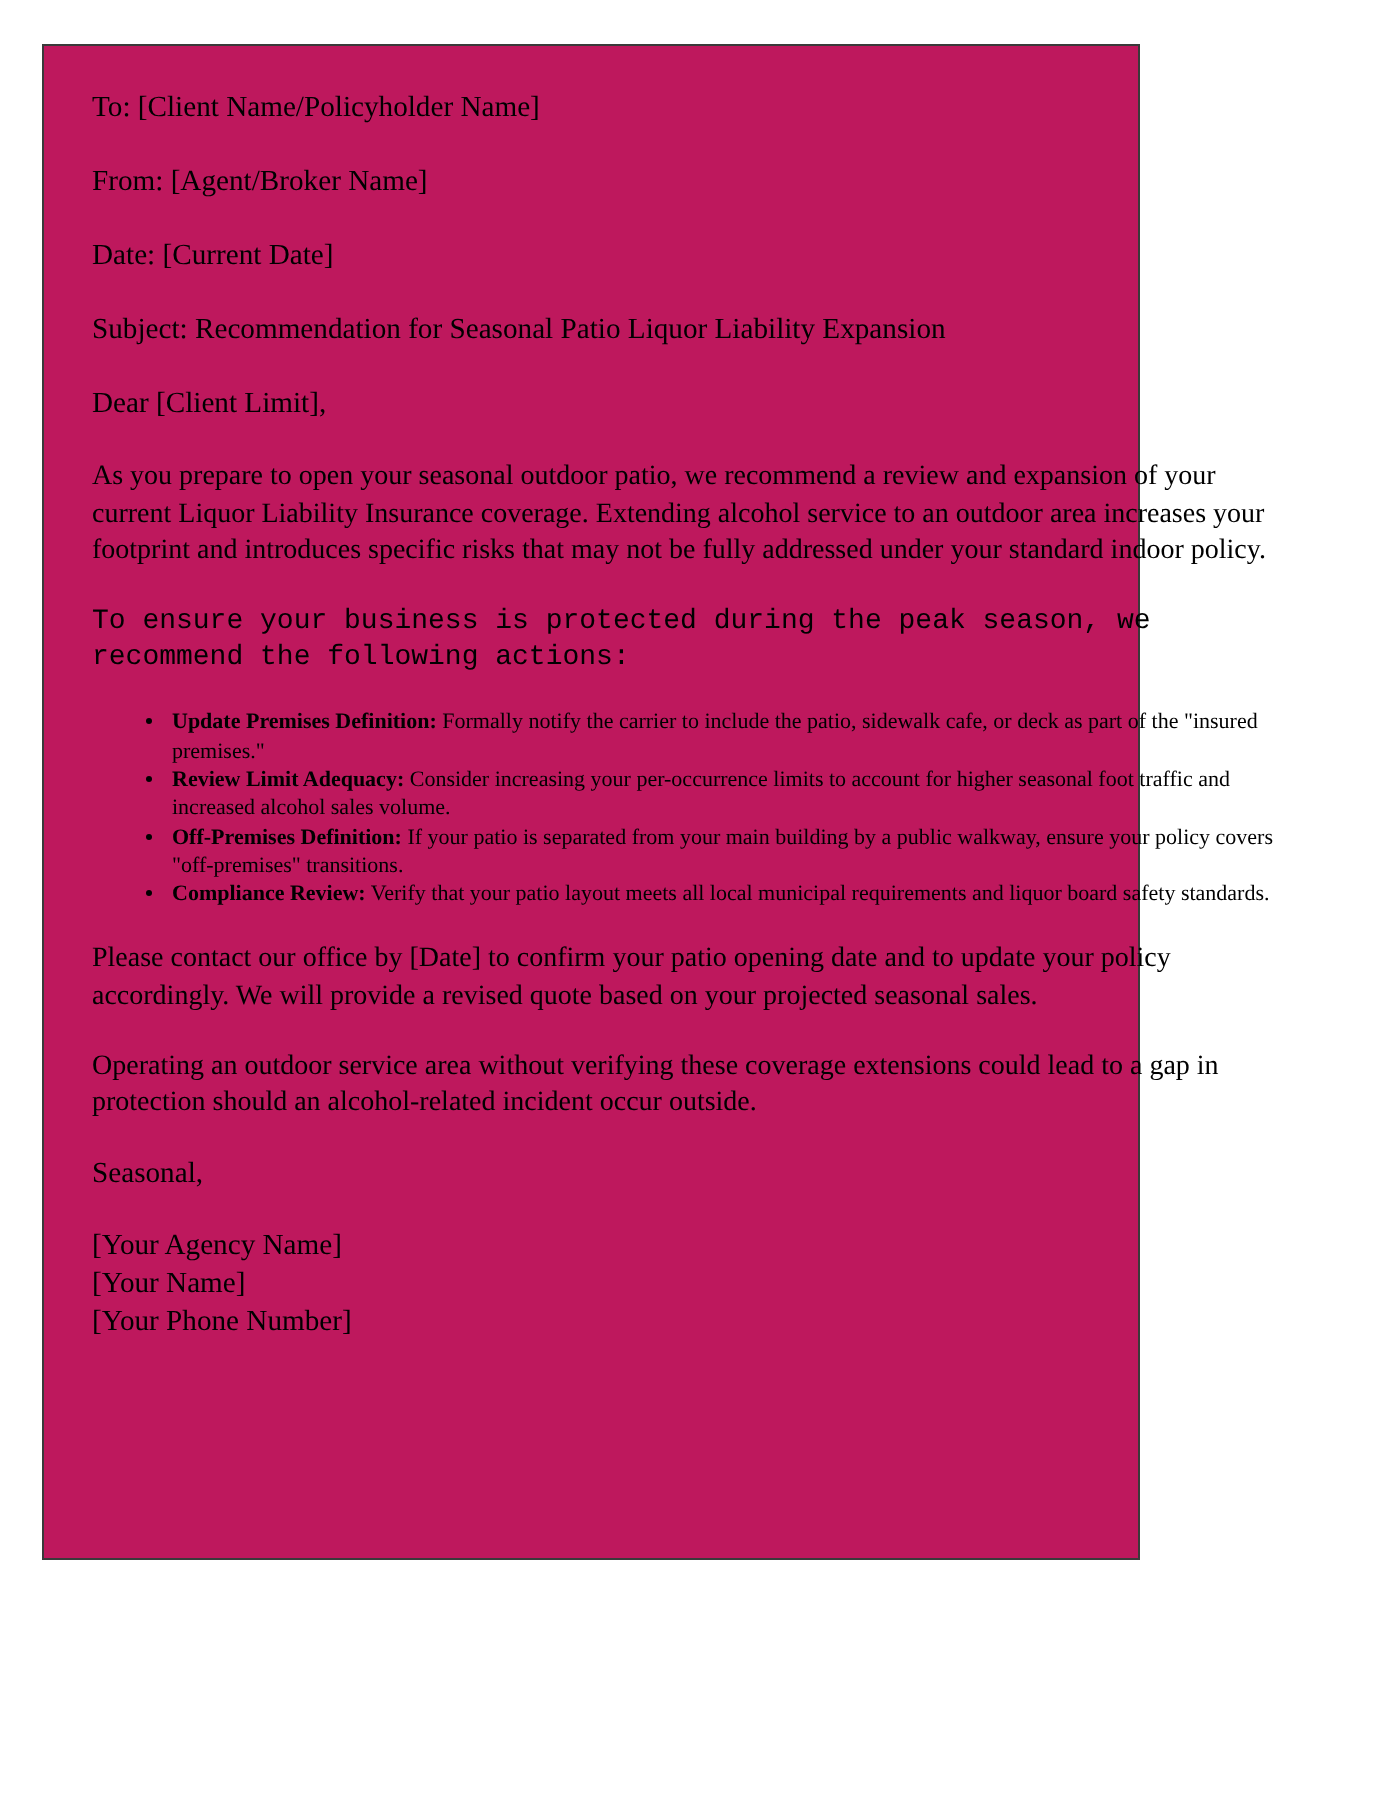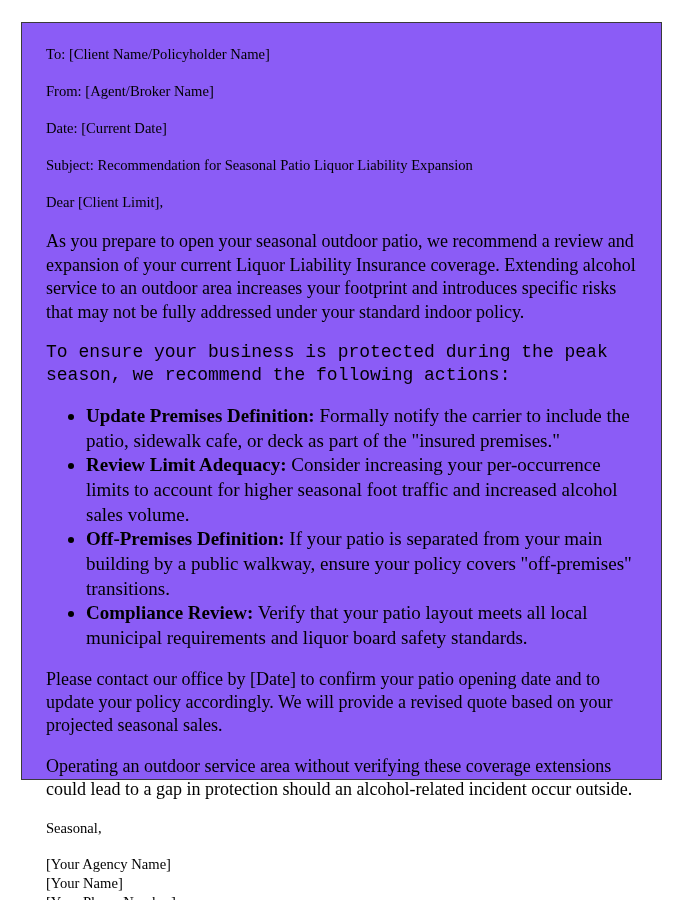--- a/index.html
+++ b/index.html
@@ -13,61 +13,61 @@
     height: 900px;
     font-family: "Liberation Serif", "DejaVu Serif", serif;
     color: #000000;
     overflow: hidden;
   }
 
   .page {
     position: absolute;
     left: 21px;
     top: 22px;
-    width: 641px;
+    width: 549px;
     height: 758px;
     border: 1.5px solid #3a3a3a;
     box-sizing: border-box;
-    background: #8b5cf6;
+    background: #be185d;
   }
 
   .doc-body {
     position: absolute;
     left: 24px;
     top: 22px;
     width: 592px;
   }
 
   .hdr-line {
     font-size: 14.6px;
     line-height: 1.24;
     margin: 0 0 19px 0;
     white-space: nowrap;
   }
 
   .para {
-    font-size: 18px;
+    font-size: 14px;
     line-height: 1.30;
     margin: 0 0 17px 0;
     text-align: left;
   }
 
   .para.tight {
     margin-bottom: 16px;
     font-family: Liberation Mono, monospace;
   }
 
   ul.actions {
     margin: 0 0 17px 0;
     padding-left: 40px;
     list-style-type: disc;
   }
 
   ul.actions li {
-    font-size: 19px;
+    font-size: 11px;
     line-height: 1.30;
     margin: 0;
     padding: 0;
   }
 
   ul.actions li b {
     font-weight: bold;
   }
 
   .sig-block {

